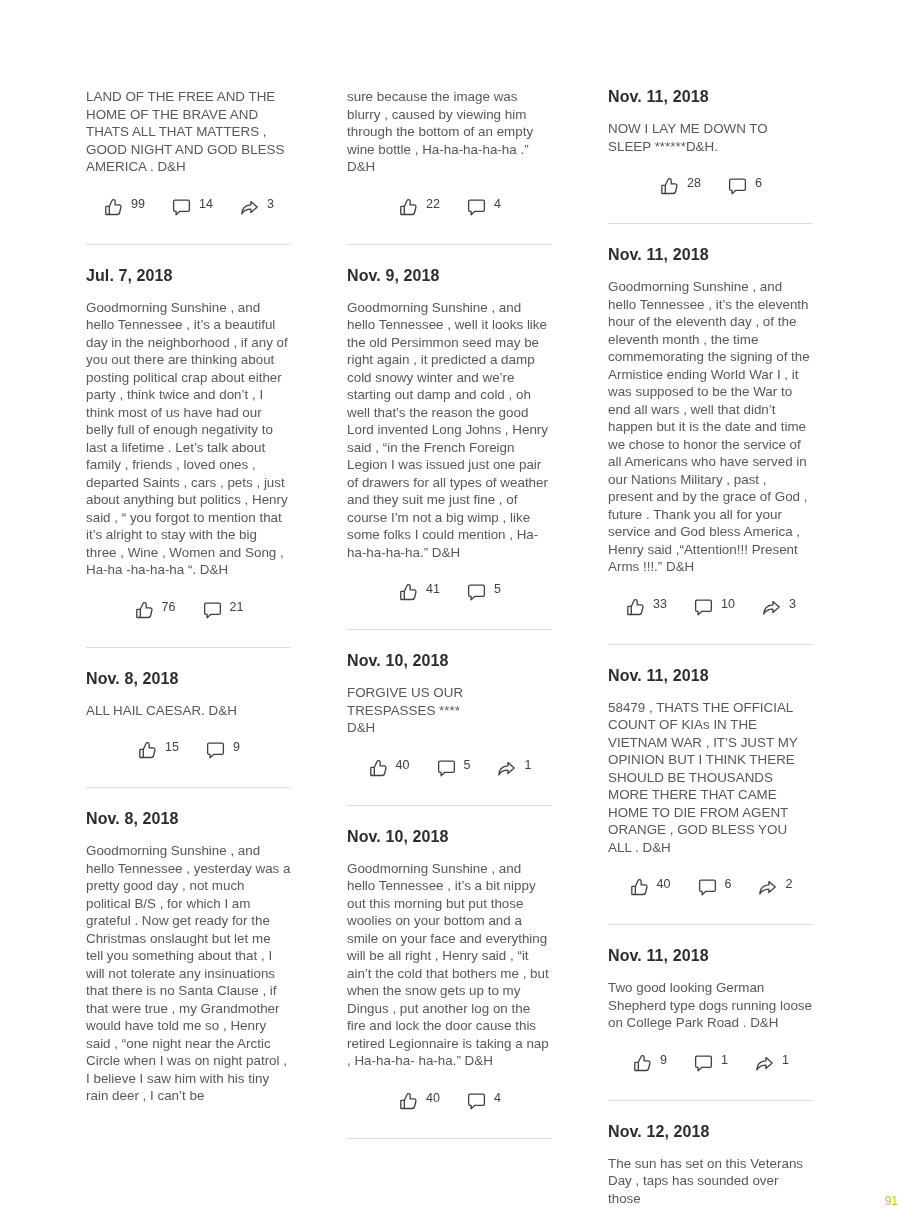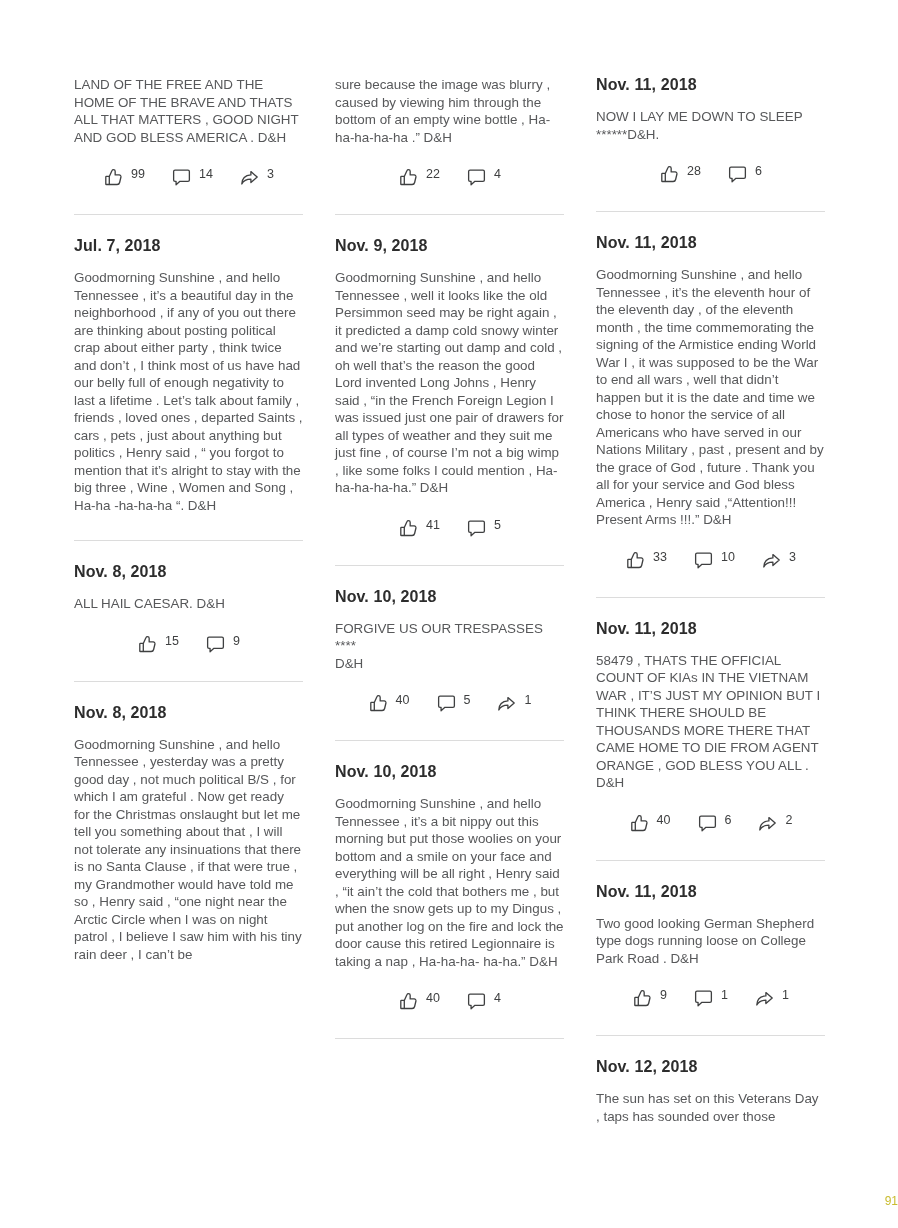--- a/index.html
+++ b/index.html
@@ -18,21 +18,21 @@
     position:relative;
     overflow:hidden;
   }
   .page{
     padding:72px 69px 0 70px;
     display:grid;
     grid-template-columns:repeat(3,1fr);
     column-gap:24px;
     align-items:start;
   }
-  .post{margin:4px;}
+  .post{margin:16px;}
   .post-date{
     font-size:16px;
     font-weight:700;
     color:var(--date-text);
     margin:0 0 14px 0;
     letter-spacing:.1px;
   }
   .post-body{
     font-size:13.4px;
     line-height:17.5px;
@@ -122,20 +122,34 @@
             </svg>
           <span class="stat-count">3</span>
         </span>
       </div>
       <hr class="post-divider">
     </article>
 
     <article class="post">
       <h3 class="post-date">Jul. 7, 2018</h3>
       <p class="post-body">Goodmorning Sunshine , and hello Tennessee , it’s a beautiful day in the neighborhood , if any of you out there are thinking about posting political crap about either party , think twice and don’t , I think most of us have had our belly full of enough negativity to last a lifetime . Let’s talk about family , friends , loved ones , departed Saints , cars , pets , just about anything but politics , Henry said , “ you forgot to mention that it’s alright to stay with the big three , Wine , Women and Song , Ha-ha -ha-ha-ha “. D&amp;H</p>
+      <div class="post-stats">
+        <span class="stat">
+          <svg class="stat-icon">
+              <use href="#icon-like"></use>
+            </svg>
+          <span class="stat-count">76</span>
+        </span>
+        <span class="stat">
+          <svg class="stat-icon">
+              <use href="#icon-comment"></use>
+            </svg>
+          <span class="stat-count">21</span>
+        </span>
+      </div>
       <hr class="post-divider">
     </article>
 
     <article class="post">
       <h3 class="post-date">Nov. 8, 2018</h3>
       <p class="post-body">ALL HAIL CAESAR. D&amp;H</p>
       <div class="post-stats">
         <span class="stat">
           <svg class="stat-icon">
               <use href="#icon-like"></use>

